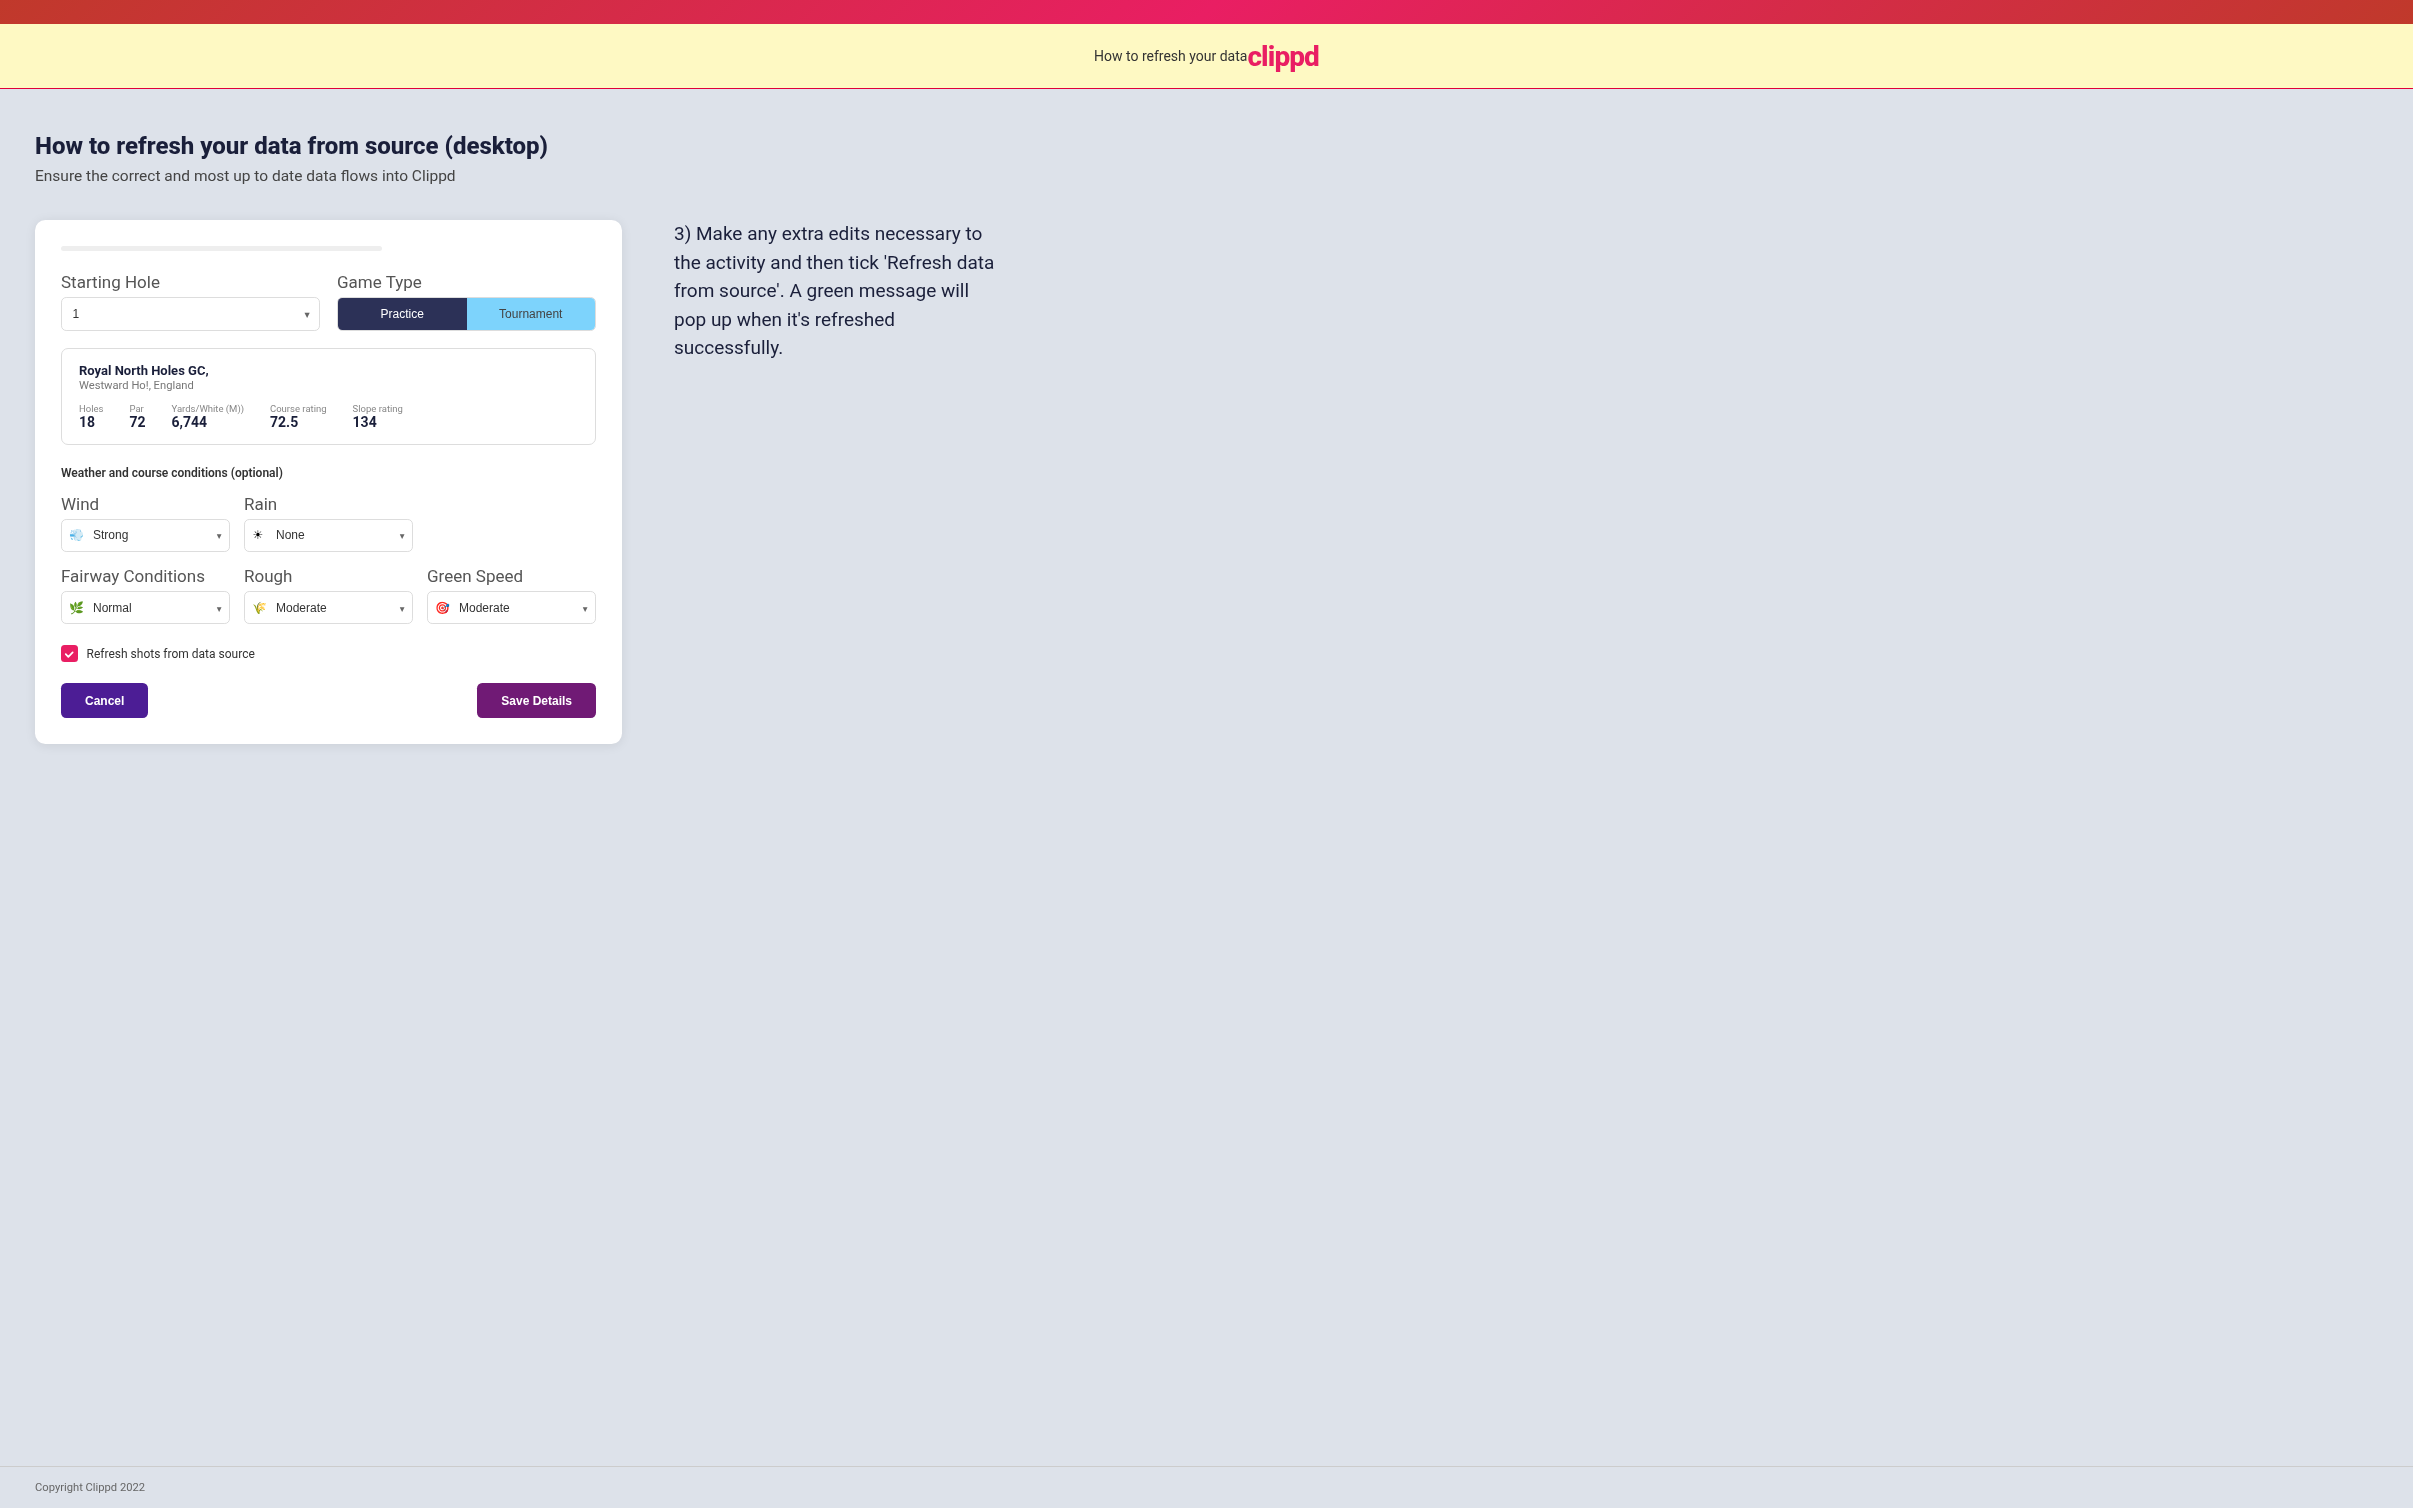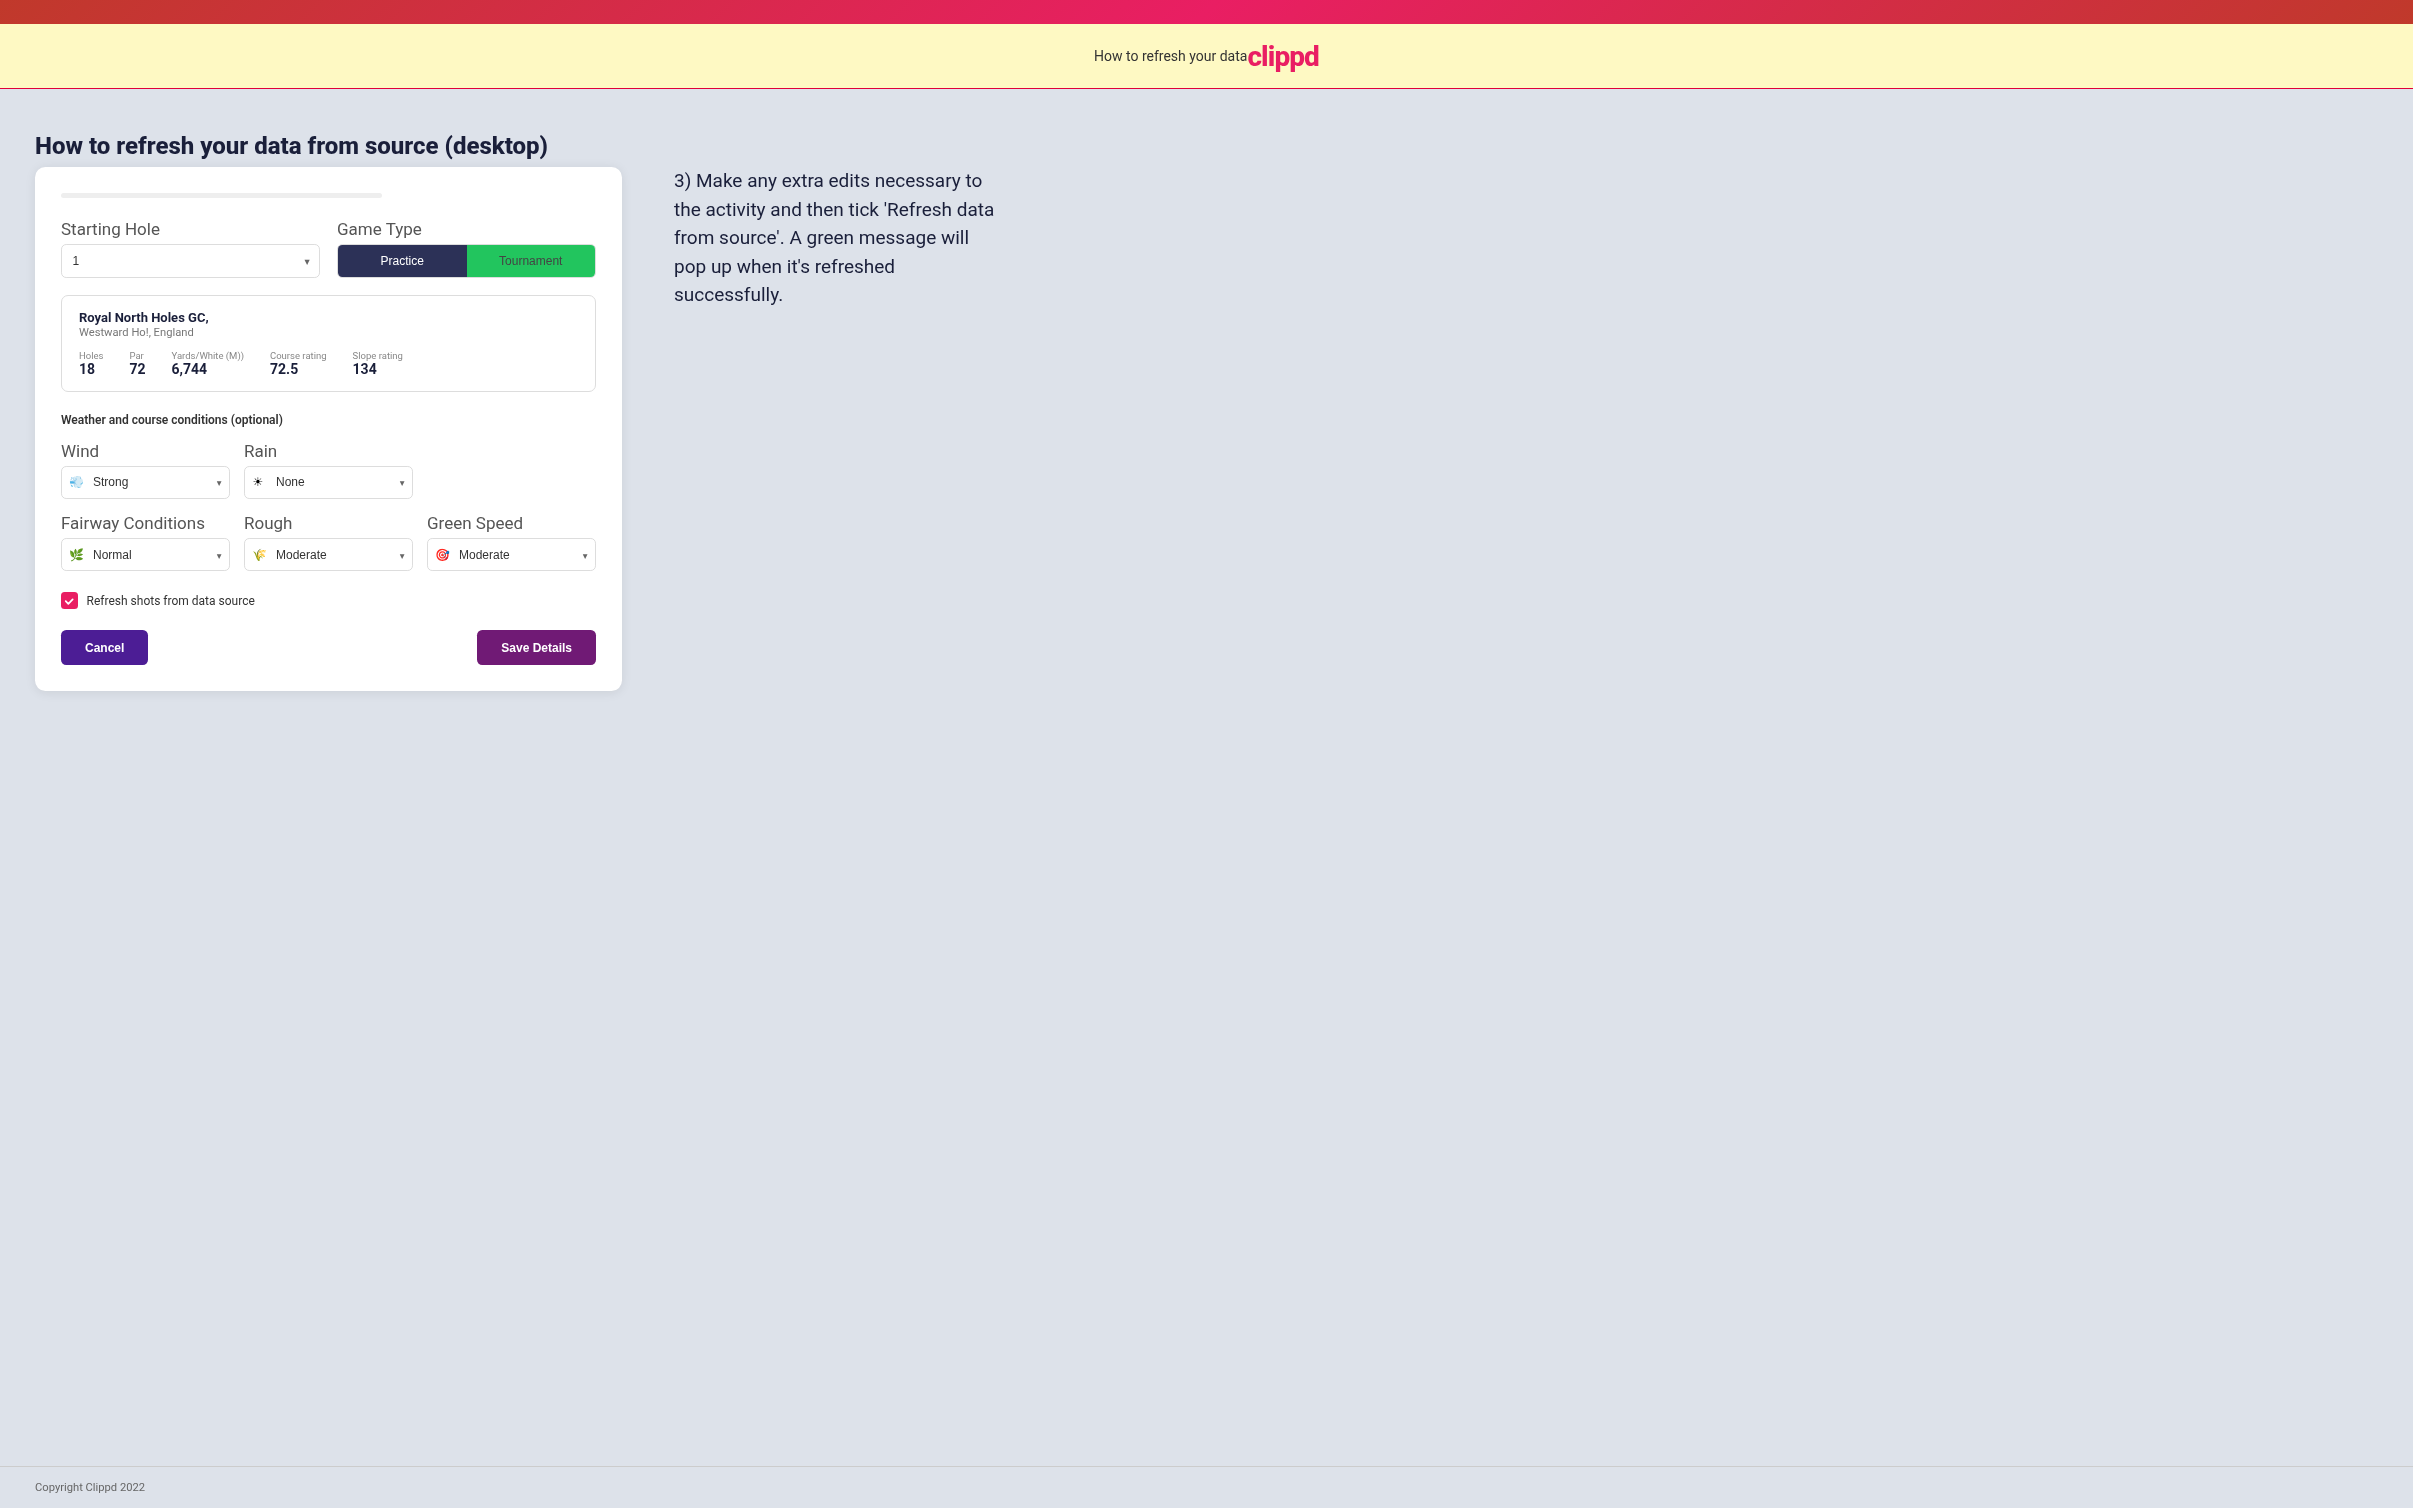--- a/index.html
+++ b/index.html
@@ -123,21 +123,21 @@
       background: #f5f5f5;
       font-size: 12px;
       cursor: pointer;
       color: #444;
     }
     .toggle-btn.active {
       background: #2c3157;
       color: #fff;
     }
     .toggle-btn.right {
-      background: #22c55e;
+      background: #7dd3fc;
       color: #444;
     }
     .course-info-box {
       border: 0.9px solid #ddd;
       border-radius: 7px;
       padding: 14px 17px;
       margin-bottom: 21px;
     }
     .course-name {
       font-size: 13px;
@@ -286,20 +286,21 @@
 
 <div class="top-bar"></div>
 
 <div class="header">
   <span class="header-title">How to refresh your data</span>
   <span class="logo">clippd</span>
 </div>
 
 <div class="main-content">
   <h1 class="page-heading">How to refresh your data from source (desktop)</h1>
+  <p class="page-subheading">Ensure the correct and most up to date data flows into Clippd</p>
 
   <div class="content-area">
 
     <div class="card">
       <div class="card-top-strip"></div>
 
       <div class="form-row">
         <div class="form-group">
           <label class="form-label">Starting Hole</label>
           <div class="select-wrapper">

